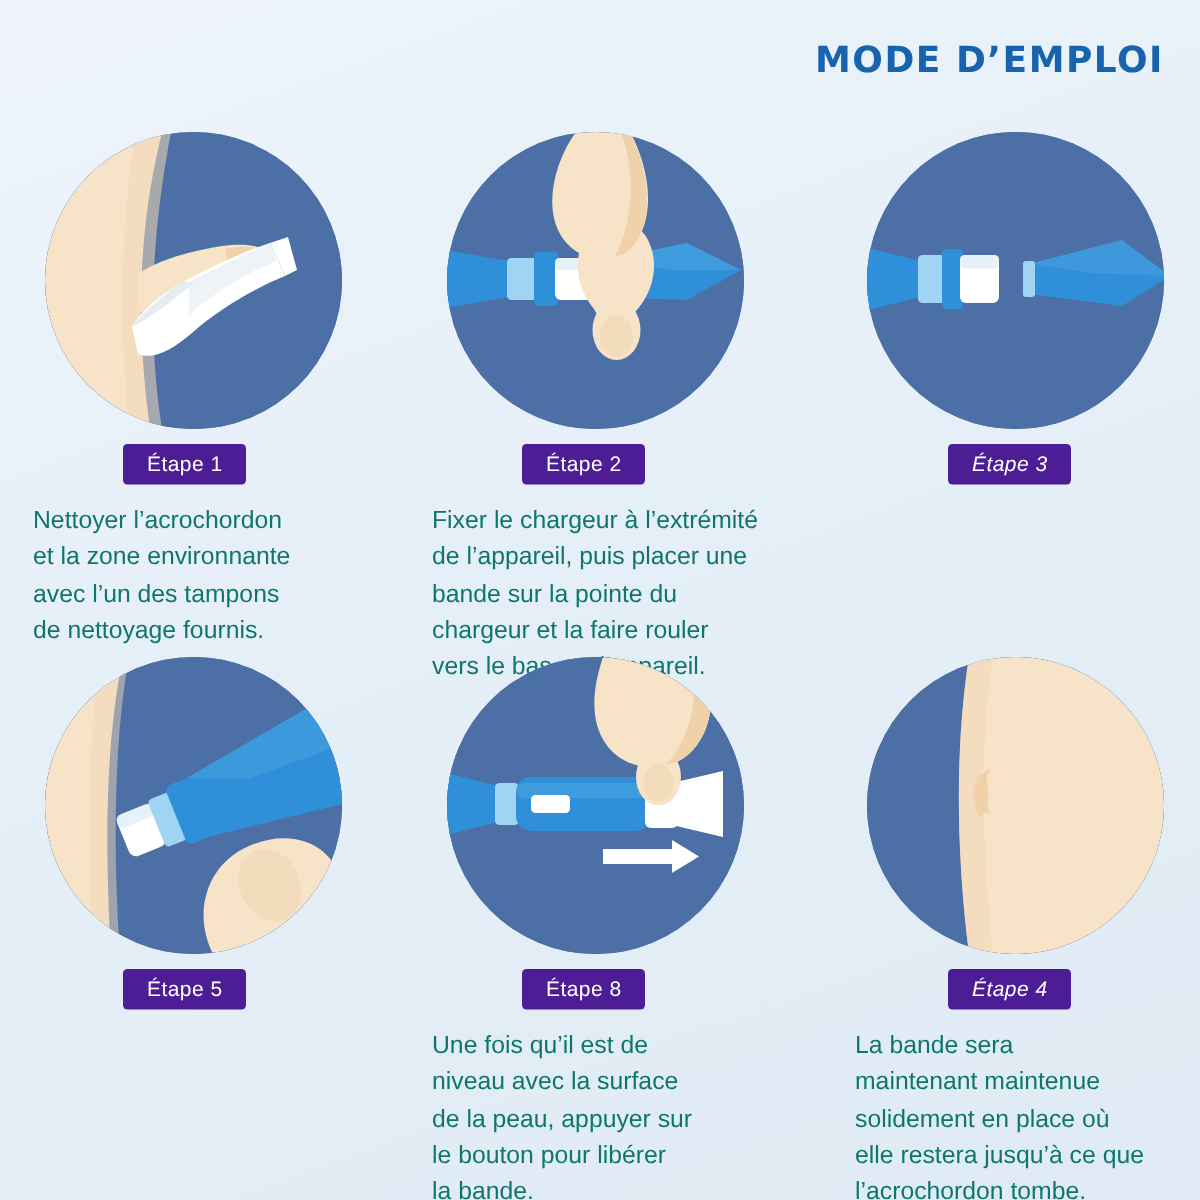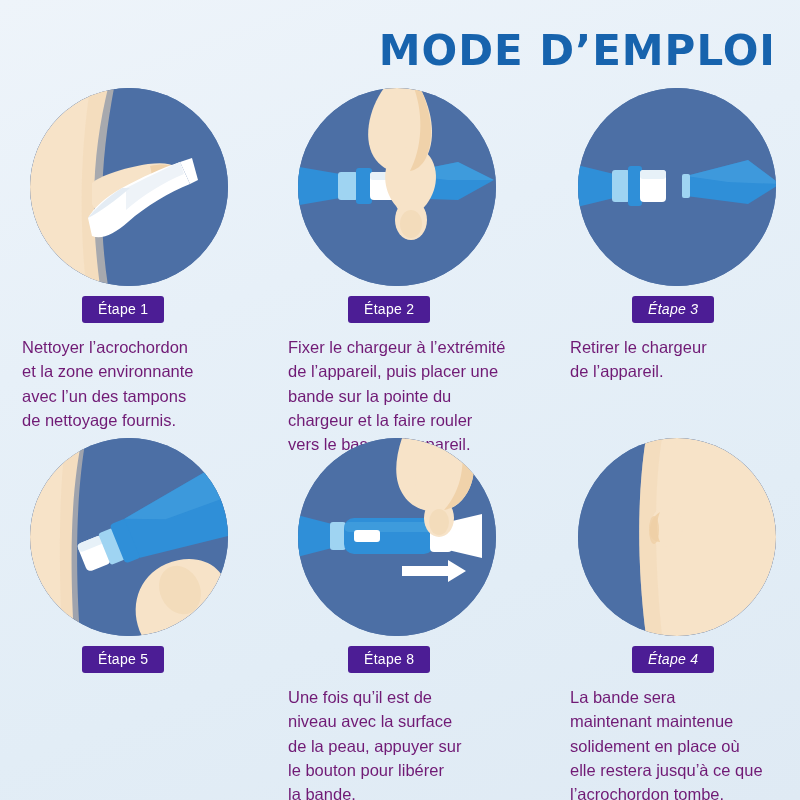--- a/index.html
+++ b/index.html
@@ -14,21 +14,21 @@
     overflow: hidden;
     position: relative;
     color: #1b3a5c;
   }
 
   
   .title {
     position: absolute;
     top: 26px;
     right: 24px;
-    font-size: 42px;
+    font-size: 24px;
     font-weight: bold;
     letter-spacing: 1px;
     color: #1763ad;
     font-family: "DejaVu Sans", sans-serif;
     white-space: nowrap;
     margin-left: 44px;
   }
 
   
   .grid {
@@ -70,21 +70,21 @@
     letter-spacing: .3px;
   }
   .badge.b1 { margin-left: 60px; }
   .badge.b2 { margin-left: 60px; }
   .badge.b3 { margin-left: 62px; font-style: italic; }
 
   .caption {
     margin-top: 12px;
     font-size: 16.5px;
     line-height: 1.47;
-    color: #701a75;
+    color: #0f766e;
     max-width: 235px;
     white-space: pre-line;
   }
   .cell.col3 .caption { max-width: 205px; }
   .cell.col2 .caption { max-width: 225px; }
 
   svg { display: block; }
 </style>
 </head>
 <body>
@@ -153,22 +153,20 @@
         <rect x="50" y="78" width="14" height="40" rx="3" fill="#2f8fd8"></rect>
         <rect x="62" y="82" width="26" height="32" rx="4" fill="#ffffff"></rect>
         <rect x="62" y="82" width="26" height="9" rx="3" fill="#e7f1f8"></rect>
 
         <path d="M108 88 L170 72 L202 96 L170 116 L108 108 Z" fill="#2f8fd8"></path>
         <path d="M108 88 L170 72 L202 96 L150 94 Z" fill="#4aa3e0" opacity="0.55"></path>
         <rect x="104" y="86" width="8" height="24" rx="2" fill="#9fd4f2"></rect>
       </svg>
     </div>
     <div class="badge b3">Étape 3</div>
-    <div class="caption">Retirer le chargeur
-de l’appareil.</div>
   </div>
 
   <div class="cell col1">
     <div class="circle">
       <svg width="198" height="198" viewBox="0 0 198 198">
         <rect x="0" y="0" width="198" height="198" fill="#4c6fa5"></rect>
         <path d="M0 0 H52 C44 40 38 96 44 198 H0 Z" fill="#f7e3c8"></path>
         <path d="M36 0 H56 C48 44 44 110 50 198 H32 C28 110 30 44 36 0 Z" fill="#f2d8b6" opacity="0.5"></path>
 
         <g transform="rotate(-22 100 100)">

